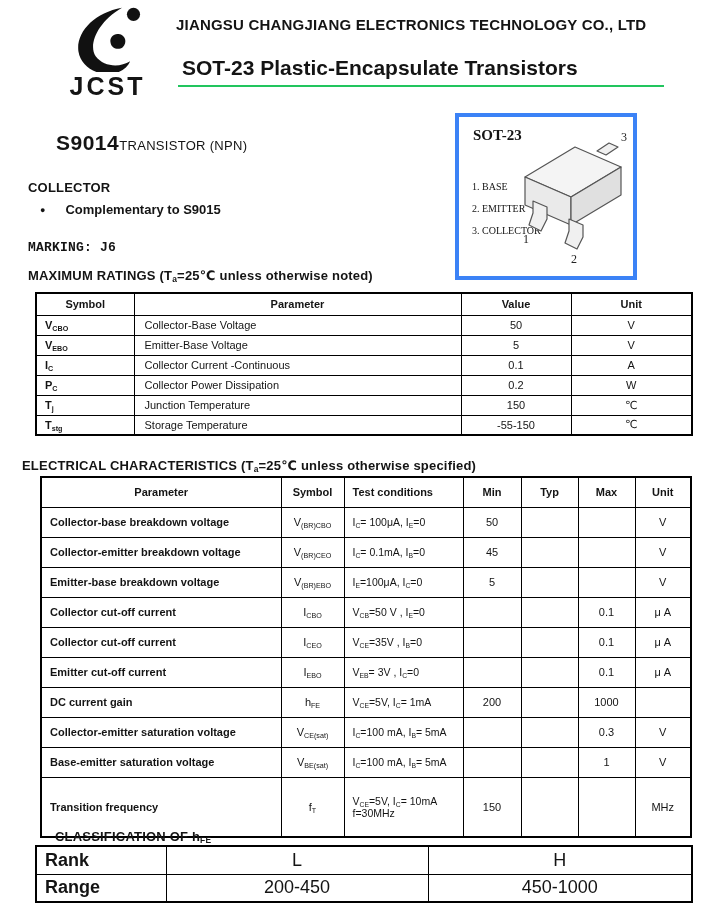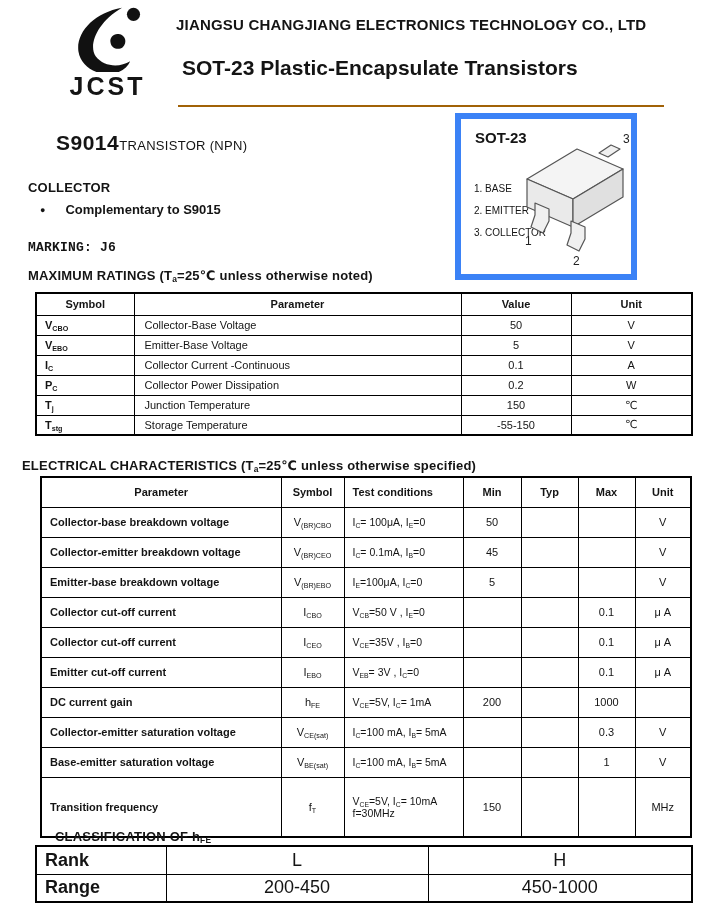--- a/index.html
+++ b/index.html
@@ -8,29 +8,29 @@
   #page { position:relative; width:704px; height:906px; background:#fff; overflow:hidden; }
   .abs { position:absolute; }
 
   sub { font-size:0.65em; line-height:0; vertical-align:baseline; position:relative; top:0.28em; }
 
   
   .logo-wrap { left:50px; top:6px; width:115px; text-align:center; }
   .logo-text { font-size:25px; font-weight:bold; letter-spacing:3px; margin-top:-4px; }
   .company { left:176px; top:16px; font-size:15px; font-weight:bold; letter-spacing:0.2px; }
   .doc-title { left:178px; top:52px; width:486px; font-size:21px; font-weight:bold;
-               padding:4px 0 25px 4px; border-bottom:2px solid #a16207; }
+               padding:4px 0 5px 4px; border-bottom:2px solid #22c55e; }
 
   
   .part-row { left:56px; top:131px; display:flex; align-items:baseline; }
   .part-number { font-size:21px; font-weight:bold; letter-spacing:0.5px; }
   .part-type { font-size:13px; letter-spacing:0.3px; }
 
   
-  .pkg-box { left:455px; top:113px; width:182px; height:167px; border:6px solid #3b82f6; background:#fff; }
+  .pkg-box { left:455px; top:113px; width:182px; height:167px; border:4px solid #3b82f6; background:#fff;font-family:Liberation Serif, serif; }
   .pkg-title { position:absolute; left:14px; top:10px; font-size:15px; font-weight:bold; }
   .pkg-pins { position:absolute; left:13px; top:64px; }
   .pkg-pin { font-size:10px; margin-bottom:11px; white-space:nowrap; }
   .pkg-svg { position:absolute; left:52px; top:4px; }
 
   
   .h-features { left:28px; top:180px; }
   .h-bullet { left:40px; top:202px; display:flex; align-items:center; }
   .bullet-dot { font-size:9px; margin-right:20px; }
   .bullet-text { font-size:13px; font-weight:bold; }

